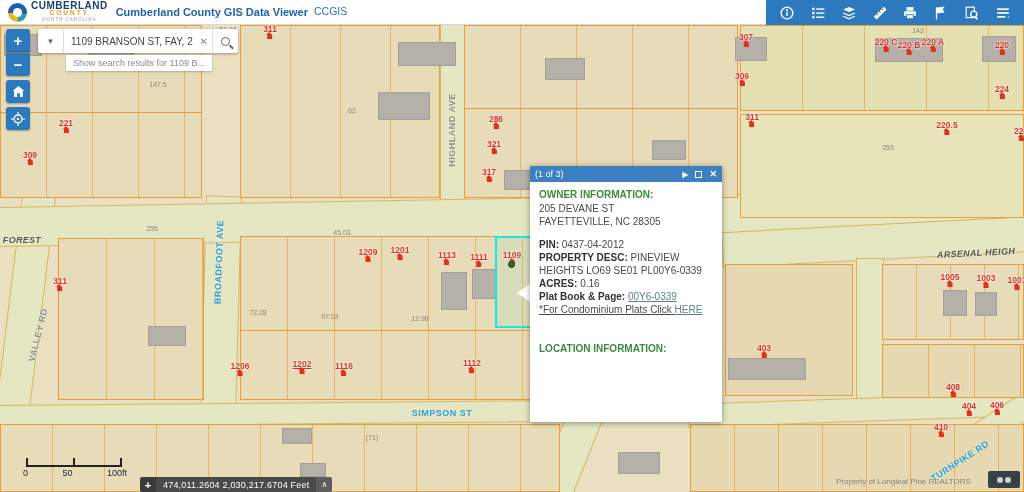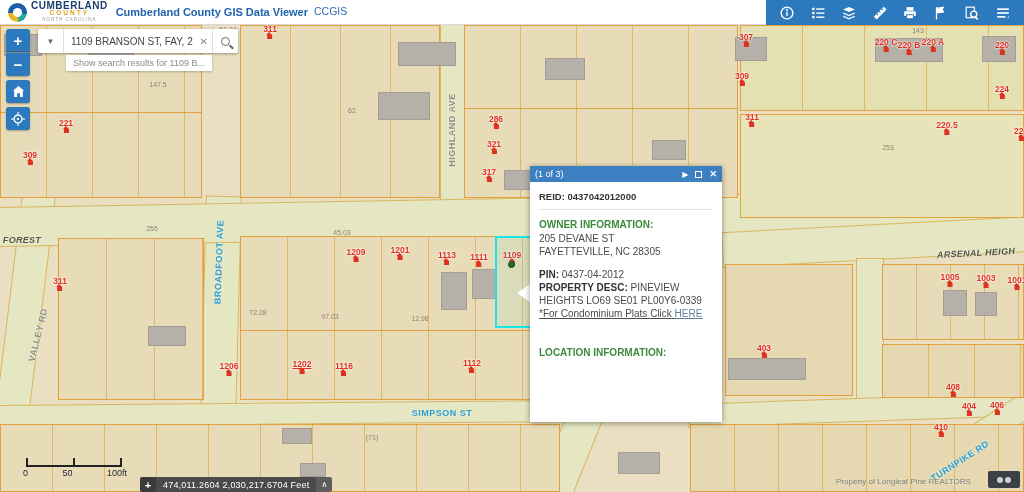--- a/index.html
+++ b/index.html
@@ -242,21 +242,21 @@
           <span class="h"></span>
         </div>
         <div class="rl" style="left: 947px; top: 128px;">
           <span>220.5</span>
           <span class="h"></span>
         </div>
         <div class="rl" style="left: 1000px; top: 134px; margin-left: 21px;">
           <span>226</span>
           <span class="h"></span>
         </div>
-        <div class="rl" style="left: 356px; top: 255px;">
+        <div class="rl" style="left: 368px; top: 255px;">
           <span>1209</span>
           <span class="h"></span>
         </div>
         <div class="rl" style="left: 400px; top: 253px;">
           <span>1201</span>
           <span class="h"></span>
         </div>
         <div class="rl" style="left: 447px; top: 258px;">
           <span>1113</span>
           <span class="h"></span>
@@ -266,21 +266,21 @@
           <span class="h"></span>
         </div>
         <div class="rl" style="left: 512px; top: 258px;">
           <span>1109</span>
           <span class="h"></span>
         </div>
         <div class="rl" style="left: 60px; top: 284px;">
           <span>311</span>
           <span class="h"></span>
         </div>
-        <div class="rl" style="left: 229px; top: 369px;">
+        <div class="rl" style="left: 240px; top: 369px;">
           <span>1206</span>
           <span class="h"></span>
         </div>
         <div class="rl" style="left: 302px; top: 367px; text-decoration: underline;">
           <span>1202</span>
           <span class="h"></span>
         </div>
         <div class="rl" style="left: 344px; top: 369px;">
           <span>1116</span>
           <span class="h"></span>
@@ -453,27 +453,28 @@
   <div class="popup">
     <div class="p-head">
       <span class="pager">(1 of 3)</span>
       <span class="p-icons">
         <span class="nx">▶</span>
         <span class="mx"></span>
         <span class="cl">✕</span>
       </span>
     </div>
     <div class="p-body">
-      <div class="p-reid"><span>REID:</span> <span>0437042012000</span></div>
       <div class="p-h">OWNER INFORMATION:</div>
       <div>205 DEVANE ST</div>
       <div>FAYETTEVILLE, NC 28305</div>
       <div class="p-gap"></div>
       <div><b>PIN:</b> <span>0437-04-2012</span></div>
       <div><b>PROPERTY DESC:</b> <span>PINEVIEW HEIGHTS LO69 SE01 PL00Y6-0339</span></div>
+      <div><b>ACRES:</b> <span>0.16</span></div>
+      <div><b>Plat Book &amp; Page:</b> <a>00Y6-0339</a></div>
       <div class="u"><span>*For Condominium Plats Click</span> <a>HERE</a></div>
       <div class="p-gap2"></div>
       <div class="p-h">LOCATION INFORMATION:</div>
     </div>
   </div>
 
   <div class="scalebar">
     <div class="sb-line">
         <i style="left:0"></i>
         <i style="left:47px"></i>

